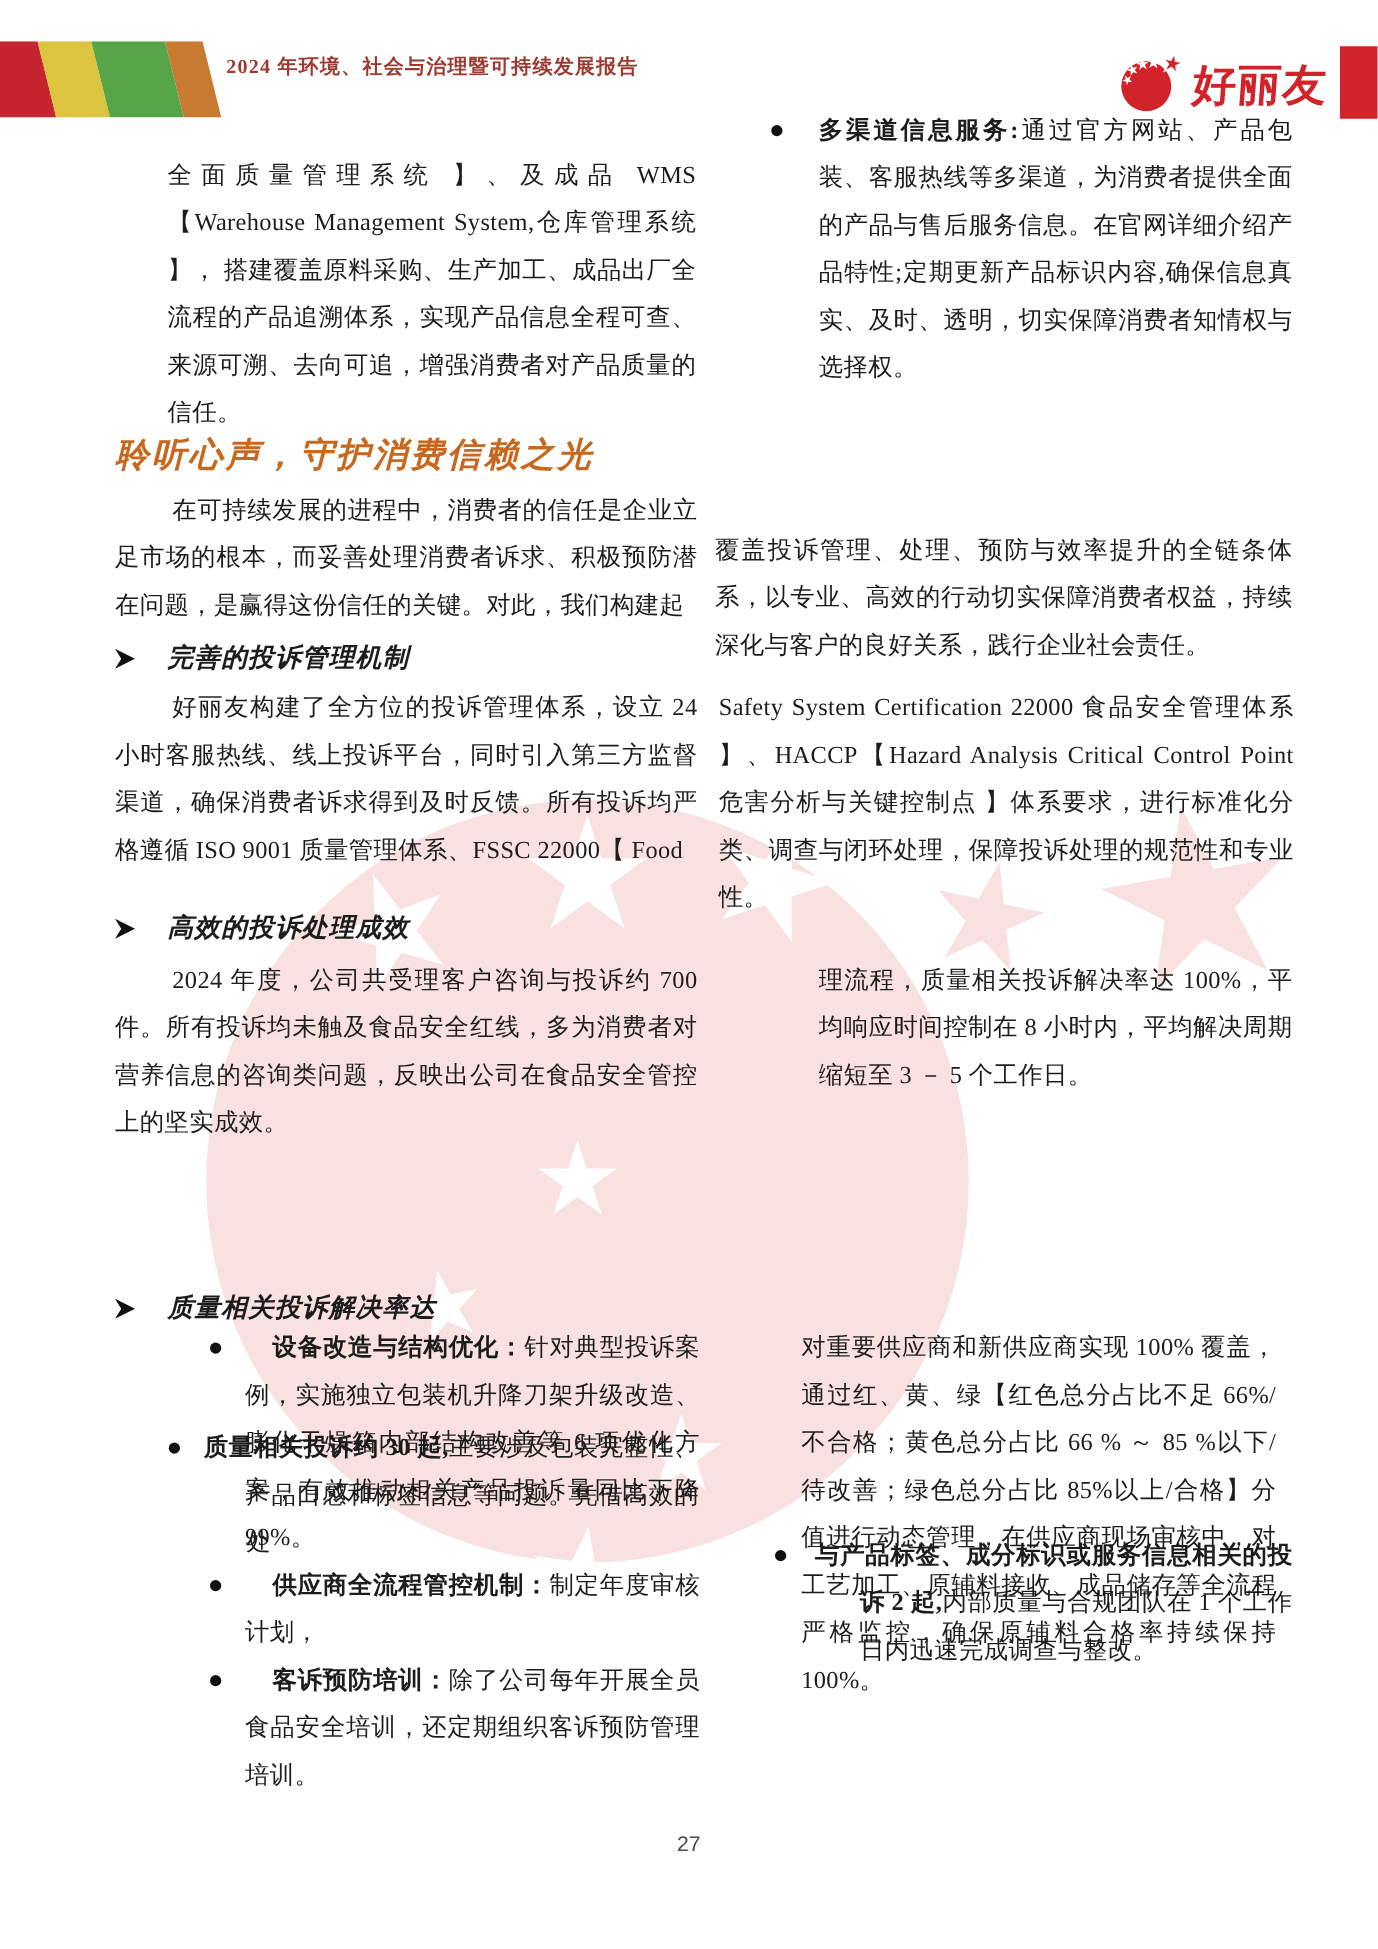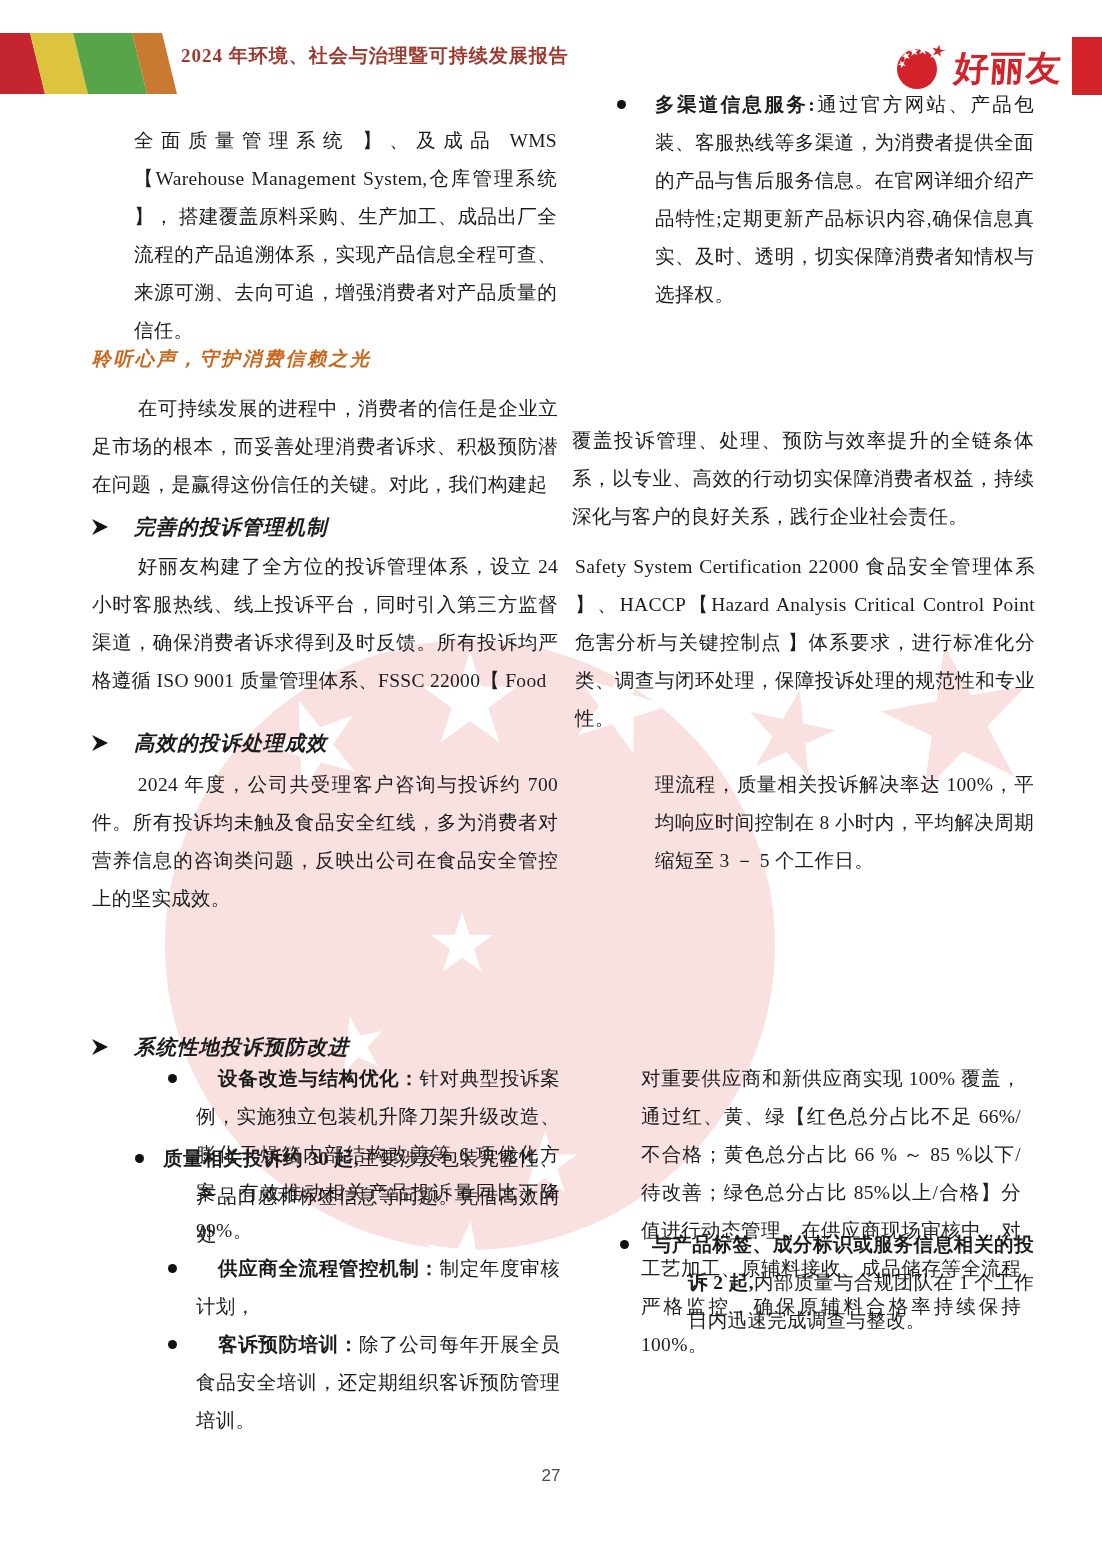--- a/index.html
+++ b/index.html
@@ -11,37 +11,37 @@
     font-family:"Liberation Serif","DejaVu Serif",serif;
     color:#1c1c1c;
   }
   .abs{position:absolute;}
   
   #watermark{left:0;top:0;z-index:0;pointer-events:none;}
   
   #stripes{left:0;top:33px;}
   #header-text{left:181px;top:36px;}
   #company-name{font-size:20px;font-weight:bold;color:#9c3a30;letter-spacing:1.5px;margin:0;}
-  #report-title{font-size:19px;font-weight:bold;color:#9c3a30;letter-spacing:1px;margin:7px 0 0 0;}
+  #report-title{font-size:16px;font-weight:bold;color:#9c3a30;letter-spacing:1px;margin:7px 0 0 0;}
   #brand-logo{left:893px;top:42px;display:flex;align-items:center;gap:5px;}
   #brand-wordmark{font-size:35px;font-weight:bold;color:#d2232a;letter-spacing:1px;transform:skewX(-4deg);line-height:1;}
   #corner-block{left:1072px;top:37px;width:30px;height:58px;background:#d2232a;}
   
   .z{z-index:2;}
   p.body{font-size:19.5px;line-height:38px;text-align:justify;margin:0;letter-spacing:0.3px;}
   .indent{text-indent:2.35em;}
   .lead{font-weight:bold;}
   .bullet{position:relative;}
   .dot{position:absolute;left:0;top:14px;width:9px;height:9px;border-radius:50%;background:#111;}
   .heading{position:absolute;font-size:20.5px;font-weight:bold;line-height:30px;letter-spacing:1px;font-style:italic;}
   .heading .htxt{margin-left:42px;}
   .arrow{position:absolute;left:0;top:7px;}
   #orange-heading{
     left:92px;top:346px;
-    font-size:19px;font-weight:bold;font-style:italic;
+    font-size:27px;font-weight:bold;font-style:italic;
     color:#c8681e;letter-spacing:2.5px;margin:0;
   }
   #p-cont-left{left:134px;top:122px;width:423px;}
   #rtop-bullet{left:617px;top:86px;width:417px;}
   #rtop-bullet p{padding-left:38px;}
   #p-intro-left{left:92px;top:390px;width:466px;}
   #p-intro-right{left:572px;top:390px;width:462px;margin-top:32px;}
   #h-sub1{left:92px;top:512px;}
   #p-sub1-left{left:92px;top:548px;width:466px;}
   #p-sub1-right{left:575px;top:548px;width:460px;}
@@ -181,21 +181,21 @@
   <span class="dot"></span>
   <p class="body">
     <span class="lead">与产品标签、成分标识或服务信息相关的投诉 2 起,</span><span>内部质量与合规团队在 1 个工作日内迅速完成调查与整改。</span>
   </p>
 </div>
 
 <div id="h-sub3" class="heading z">
   <svg class="arrow" width="17" height="16" viewBox="0 0 17 16">
     <polygon points="0,0 16,8 0,16 5,8" fill="#111"></polygon>
   </svg>
-  <span class="htxt">系统性地投诉预防改进</span>
+  <span class="htxt">质量相关投诉解决率达</span>
 </div>
 
 <div id="list-sub3" class="abs z">
   <div class="bullet">
     <span class="dot"></span>
     <p class="body">
       <span class="lead">设备改造与结构优化：</span><span>针对典型投诉案例，实施独立包装机升降刀架升级改造、膨化干燥箱内部结构改善等 6 项优化方案，有效推动相关产品投诉量同比下降 99%。</span>
     </p>
   </div>
   <div class="bullet">

